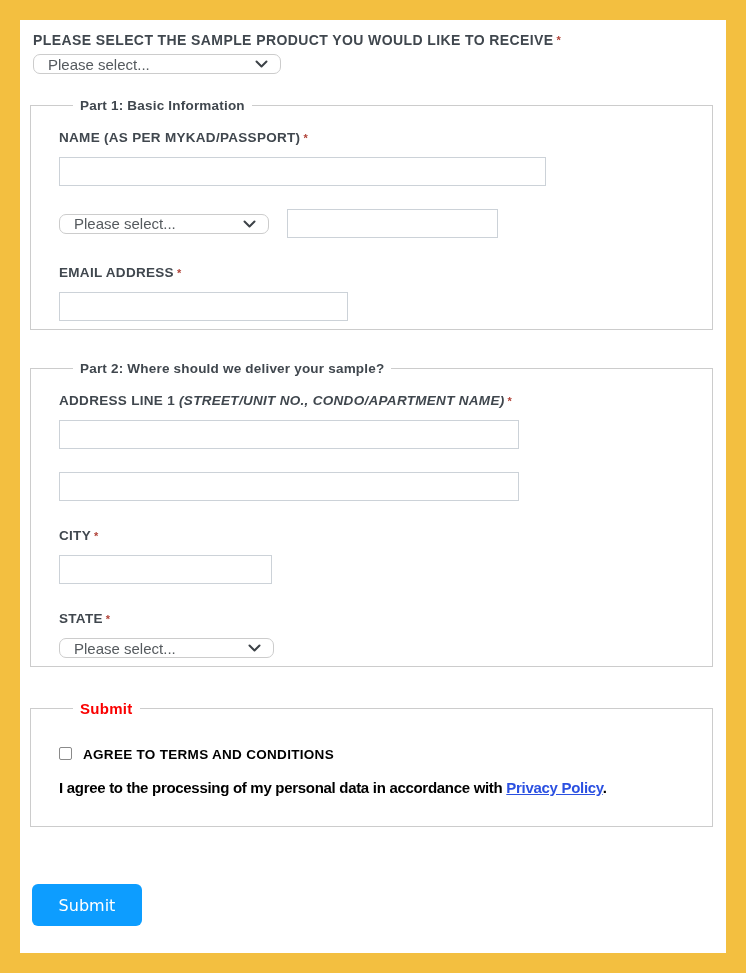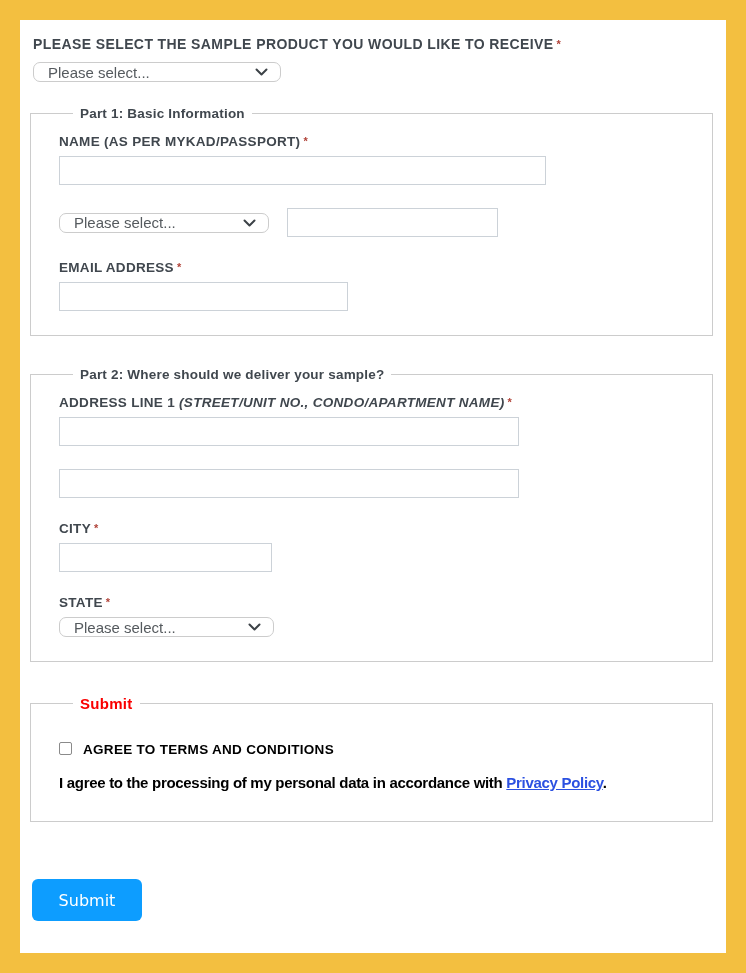--- a/index.html
+++ b/index.html
@@ -14,21 +14,21 @@
     left: 20px; top: 20px;
     width: 706px; height: 933px;
     background: #ffffff;
   }
   
   .top-label {
     margin: 12px 13px 0 13px;
     font-size: 14px; font-weight: bold;
     letter-spacing: 0.4px;
     color: #40474E;
-    line-height: 24px;
+    line-height: 16px;
   }
   .req {
     color: #B04238;
     font-size: 11px;
     vertical-align: top;
     margin-left: 3px;
     font-weight: bold;
   }
   .select {
     height: 20px;
@@ -45,21 +45,21 @@
     font-size: 15px;
     color: #555a5e;
   }
   .select svg { flex: none; }
   .top-select { margin: 6px 0 0 13px; width: 248px; }
 
   
   fieldset {
     border: 1px solid #cccccc;
     margin: 11px 13px 0 10px;
-    padding: 13px 20px 24px 28px;
+    padding: 13px 20px 8px 28px;
   }
   legend {
     font-size: 13.5px; font-weight: bold;
     color: #40474E;
     letter-spacing: 0.2px;
     padding: 0 7px;
     margin-left: 14px;
   }
   fieldset.part1 { margin-top: 24px; }
   fieldset.part2 { margin-top: 31px; }
@@ -69,21 +69,21 @@
     font-size: 15px;
     letter-spacing: 0.3px;
   }
 
   .field { margin-bottom: 23px; }
   .field:last-child { margin-bottom: 0; }
   .field-label {
     font-size: 13.5px; font-weight: bold;
     letter-spacing: 0.3px;
     color: #40474E;
-    line-height: 15px;
+    line-height: 24px;
     margin-bottom: 7px;
   }
   .field-label .note { font-style: italic; }
   input.text {
     display: block;
     height: 29px;
     border: 1px solid #ccd2d8;
     border-radius: 0;
     background: #ffffff;
     font-family: "Liberation Sans", sans-serif;

